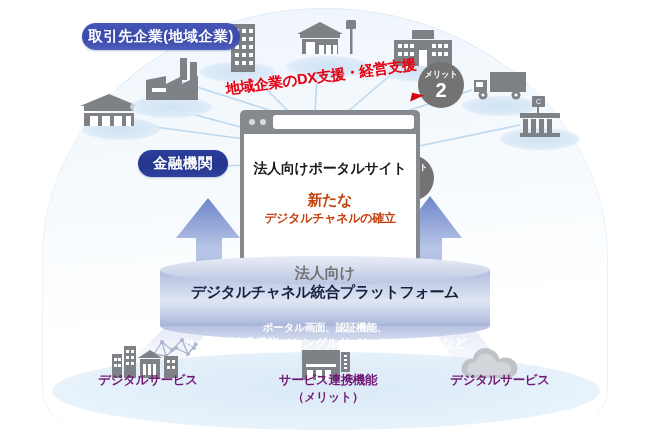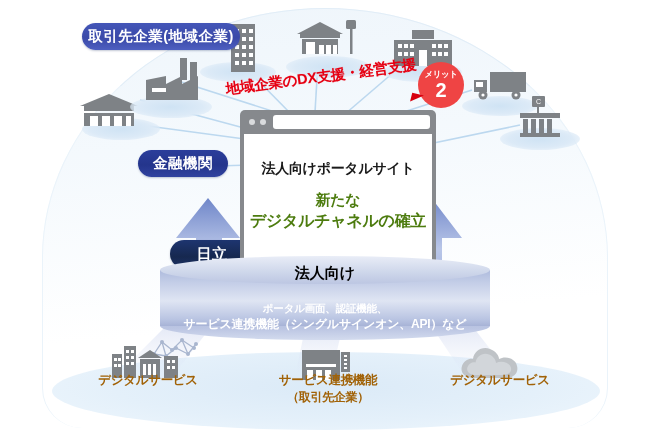--- a/index.html
+++ b/index.html
@@ -90,21 +90,21 @@
     white-space:nowrap;
     transform:rotate(-7.5deg);
     transform-origin:left center;
     text-shadow:0 0 1px rgba(230,0,18,.25);
   }
 
   
   .merit{
     position:absolute;
     width:46px;height:46px;border-radius:50%;
-    background:#ef4444;
+    background:#737373;
     color:#fff;
     display:flex;flex-direction:column;
     align-items:center;justify-content:center;
     line-height:1;
   }
   .merit .m-label{font-size:8.5px;font-weight:bold;letter-spacing:-.5px;}
   .merit .m-num{font-size:20px;font-weight:bold;margin-top:1px;}
   .merit .tail{
     position:absolute;
     width:0;height:0;
@@ -122,21 +122,21 @@
     left:-8px;bottom:6px;
     border-width:10px 12px 0 0;
     border-color:#d7000f transparent transparent transparent;
     transform:rotate(12deg);
   }
 
   
   #browser{
     position:absolute;
     left:240px;top:110px;
-    width:196px;height:160px;
+    width:180px;height:160px;
   }
   #browser .frame{
     position:absolute;inset:0;
     border:4px solid #86898d;
     border-radius:9px;
     background:#ffffff;
     box-sizing:border-box;
   }
   #browser .chrome{
     position:absolute;left:0;right:0;top:0;height:24px;
@@ -158,24 +158,24 @@
     padding:26px 6px 0;
     text-align:center;
     box-sizing:border-box;
   }
   #portal-title{
     color:#1a1a1a;font-weight:bold;font-size:14px;letter-spacing:-.3px;
     white-space:nowrap;
   }
   #portal-sub{
     margin-top:12px;
-    color:#4d7c0f;font-weight:bold;font-size:15px;
+    color:#c2410c;font-weight:bold;font-size:15px;
     line-height:1.35;letter-spacing:-.3px;
   }
-  #portal-sub .l2{display:block;white-space:nowrap;font-size:16px;}
+  #portal-sub .l2{display:block;white-space:nowrap;font-size:12px;}
 
   
   #cylinder{
     position:absolute;
     left:160px;top:256px;
     width:330px;height:84px;
   }
   #cylinder .body{
     position:absolute;left:0;right:0;top:14px;height:56px;
     background:linear-gradient(180deg,#aebbdd 0%,#c3cde7 22%,#dfe5f3 55%,#b9c4e2 88%,#a7b3d6 100%);
@@ -188,30 +188,30 @@
   #cylinder .bot-cap{
     position:absolute;left:0;top:56px;width:100%;height:28px;
     border-radius:50%;
     background:linear-gradient(180deg,#a9b5d8 0%,#bcc6e3 60%,#d3dbee 100%);
   }
   #cyl-text{
     position:absolute;left:0;right:0;top:8px;
     text-align:center;
     z-index:4;
   }
-  #cyl-l1{color:#000000;font-weight:bold;font-size:15px;line-height:1.25;text-align:center;}
+  #cyl-l1{color:#737373;font-weight:bold;font-size:15px;line-height:1.25;text-align:center;}
   #cyl-l2{color:#14223f;font-weight:bold;font-size:15px;line-height:1.25;letter-spacing:-.4px;}
   #cyl-s1{color:#ffffff;font-weight:bold;font-size:10.5px;line-height:1.45;margin-top:18px;letter-spacing:-.2px;}
   #cyl-s2{color:#ffffff;font-weight:bold;font-size:12px;line-height:1.45;letter-spacing:-.2px;}
 
   
   .svc-label{
     position:absolute;
     text-align:center;
-    color:#a16207;
+    color:#701a75;
     font-weight:bold;
     font-size:12.5px;
     line-height:1.35;
     letter-spacing:-.3px;
     white-space:nowrap;
   }
   .svc-label .sub{display:block;font-size:12px;}
   #svc-1{left:78px;top:372px;width:140px;}
   #svc-2{left:248px;top:372px;width:160px;}
   #svc-3{left:430px;top:372px;width:140px;}
@@ -373,21 +373,20 @@
       <rect class="ic-fill" x="5" y="23" width="5" height="14"></rect>
       <rect class="ic-fill" x="13" y="23" width="5" height="14"></rect>
       <rect class="ic-fill" x="21" y="23" width="5" height="14"></rect>
       <rect class="ic-fill" x="29" y="23" width="5" height="14"></rect>
       <rect class="ic-fill" x="2" y="37" width="40" height="4"></rect>
     </svg>
   </div>
 
   <div class="pill" id="pill-partner">取引先企業(地域企業)</div>
   <div class="pill" id="pill-bank">金融機関</div>
-  <div class="pill" id="pill-hitachi">日立</div>
 
   <div id="dx-text">地域企業のDX支援・経営支援</div>
 
   <div class="merit" id="merit-2">
     <span class="tail"></span>
     <span class="m-label">メリット</span>
     <span class="m-num">2</span>
   </div>
   <div class="merit" id="merit-1">
     <span class="tail"></span>
@@ -410,20 +409,21 @@
       </div>
     </div>
   </div>
 
   <div id="cylinder">
     <div class="bot-cap"></div>
     <div class="body"></div>
     <div class="top-cap"></div>
     <div id="cyl-text">
       <div id="cyl-l1">法人向け</div>
+      <div id="cyl-l2">デジタルチャネル統合プラットフォーム</div>
       <div id="cyl-s1">ポータル画面、認証機能、</div>
       <div id="cyl-s2">サービス連携機能（シングルサインオン、API）など</div>
     </div>
   </div>
 
   <div class="icon" style="left:110px;top:336px;">
     <svg width="92" height="44" viewBox="0 0 92 44">
       <g stroke="#a9b6cf" stroke-width="1.3" fill="none">
         <path d="M44 18 L52 6 L62 14 L72 4 L84 12"></path>
         <path d="M44 18 L56 20 L66 12 L78 18 L86 8"></path>
@@ -481,21 +481,21 @@
           <rect x="44" y="19" width="3" height="2"></rect>
         <rect x="6" y="16" width="30" height="3"></rect>
         <rect x="7" y="22" width="6" height="10"></rect>
           <rect x="16" y="22" width="6" height="10"></rect>
           <rect x="25" y="22" width="6" height="10"></rect>
       </g>
     </svg>
   </div>
   <div class="svc-label" id="svc-2">
     <span>サービス連携機能</span>
-    <span class="sub">（取引先企業）</span>
+    <span class="sub">（メリット）</span>
   </div>
 
   <div class="icon" style="left:458px;top:344px;">
     <svg width="66" height="38" viewBox="0 0 66 38">
       <path fill="#bfc3c7" d="M16 34 C6 34 2 28 4 22 C6 16 12 14 15 15 C16 7 24 2 32 5 C38 7 41 12 41 15 C48 11 58 15 59 22 C61 29 55 34 48 34 Z"></path>
       <path fill="#d2d6da" d="M18 31 C11 31 8 27 9.5 23 C11 19 15 17.5 17.5 18.5 C18.5 12 25 8 31 10.5 C36 12.5 38 16.5 38 19 C44 16 52 19 53 24 C54 29 49 31 44 31 Z"></path>
     </svg>
   </div>
   <div class="svc-label" id="svc-3">
     <span>デジタルサービス</span>

